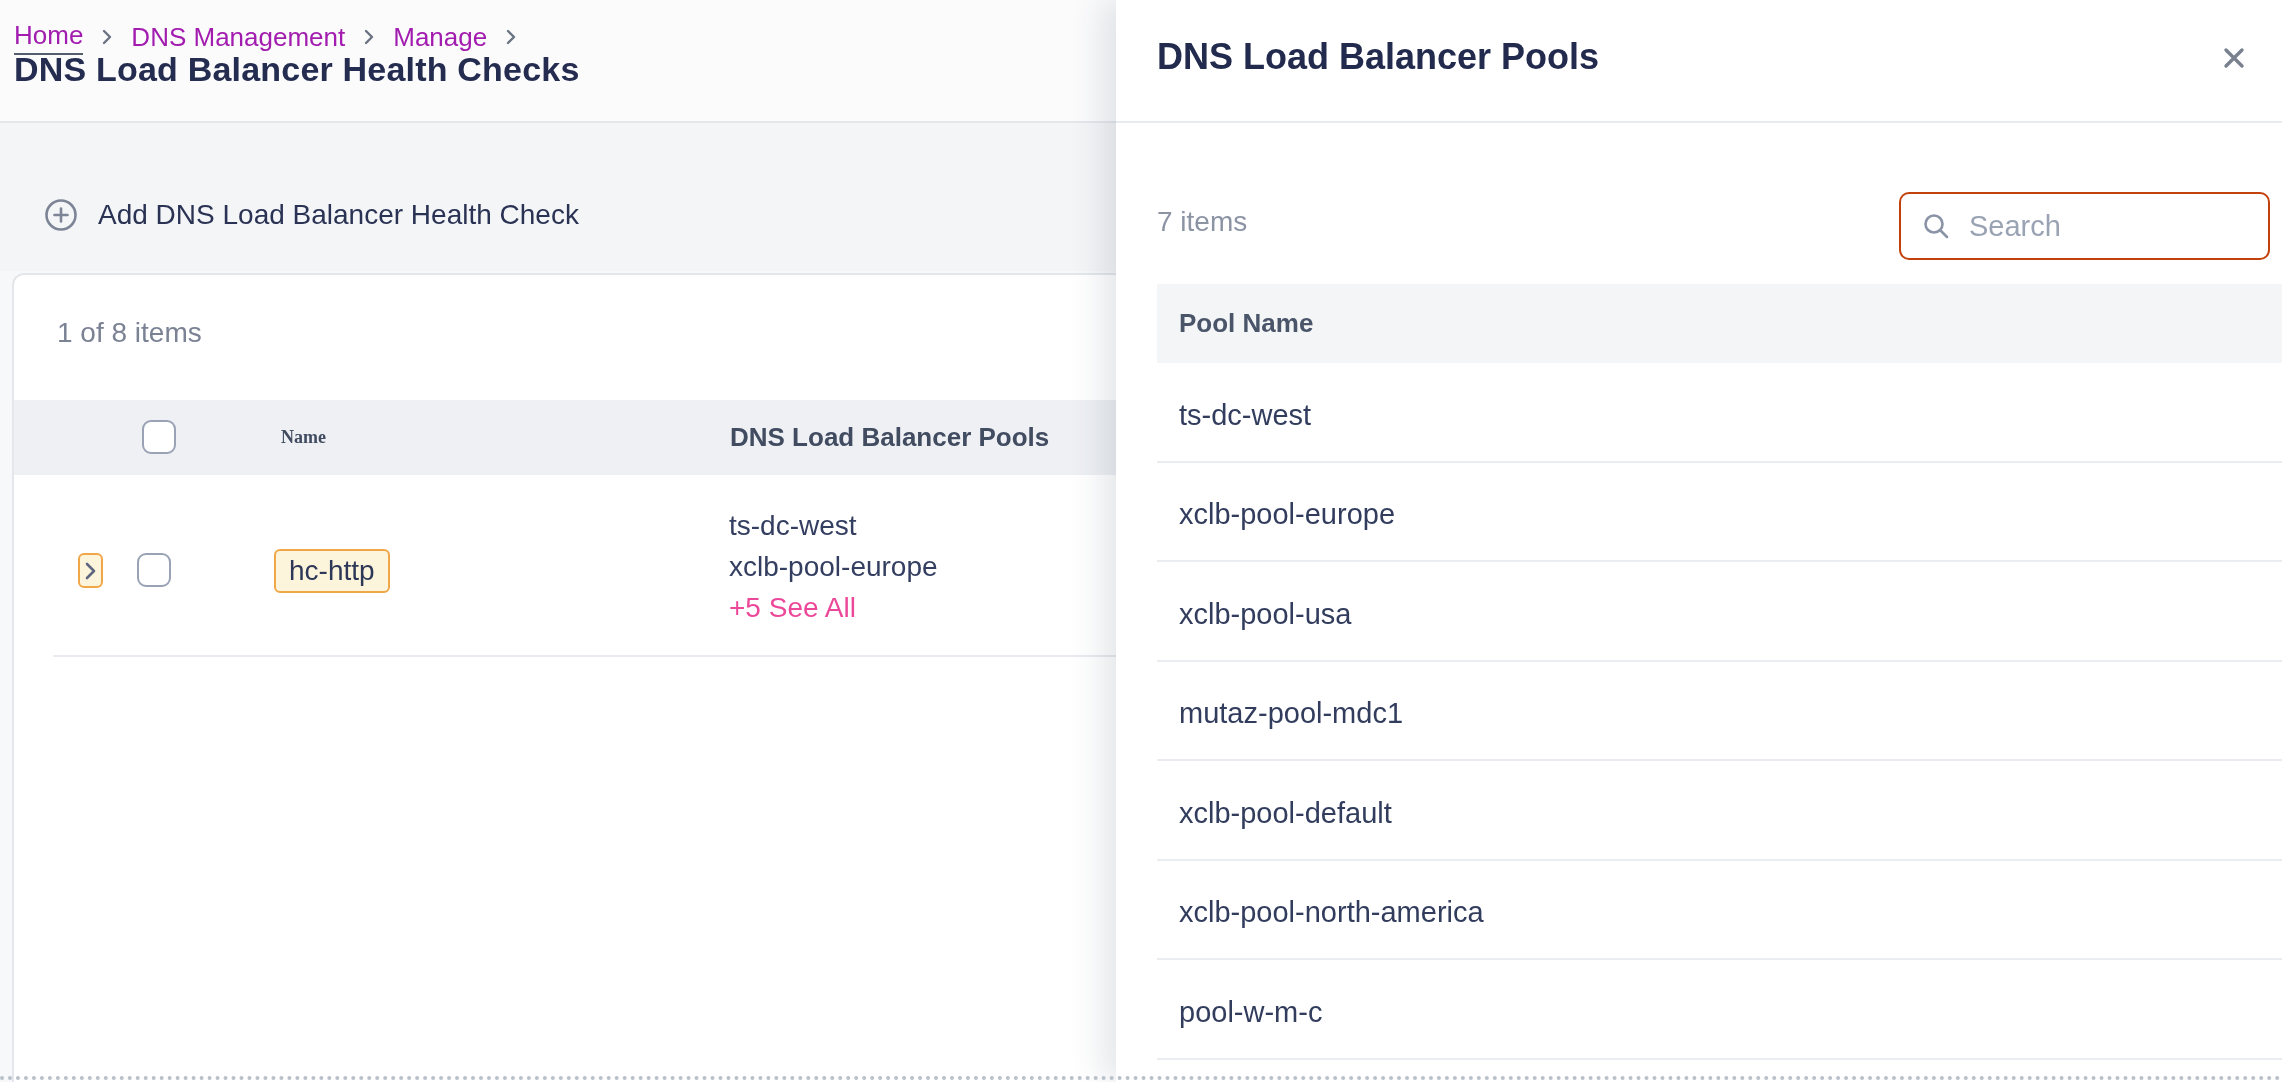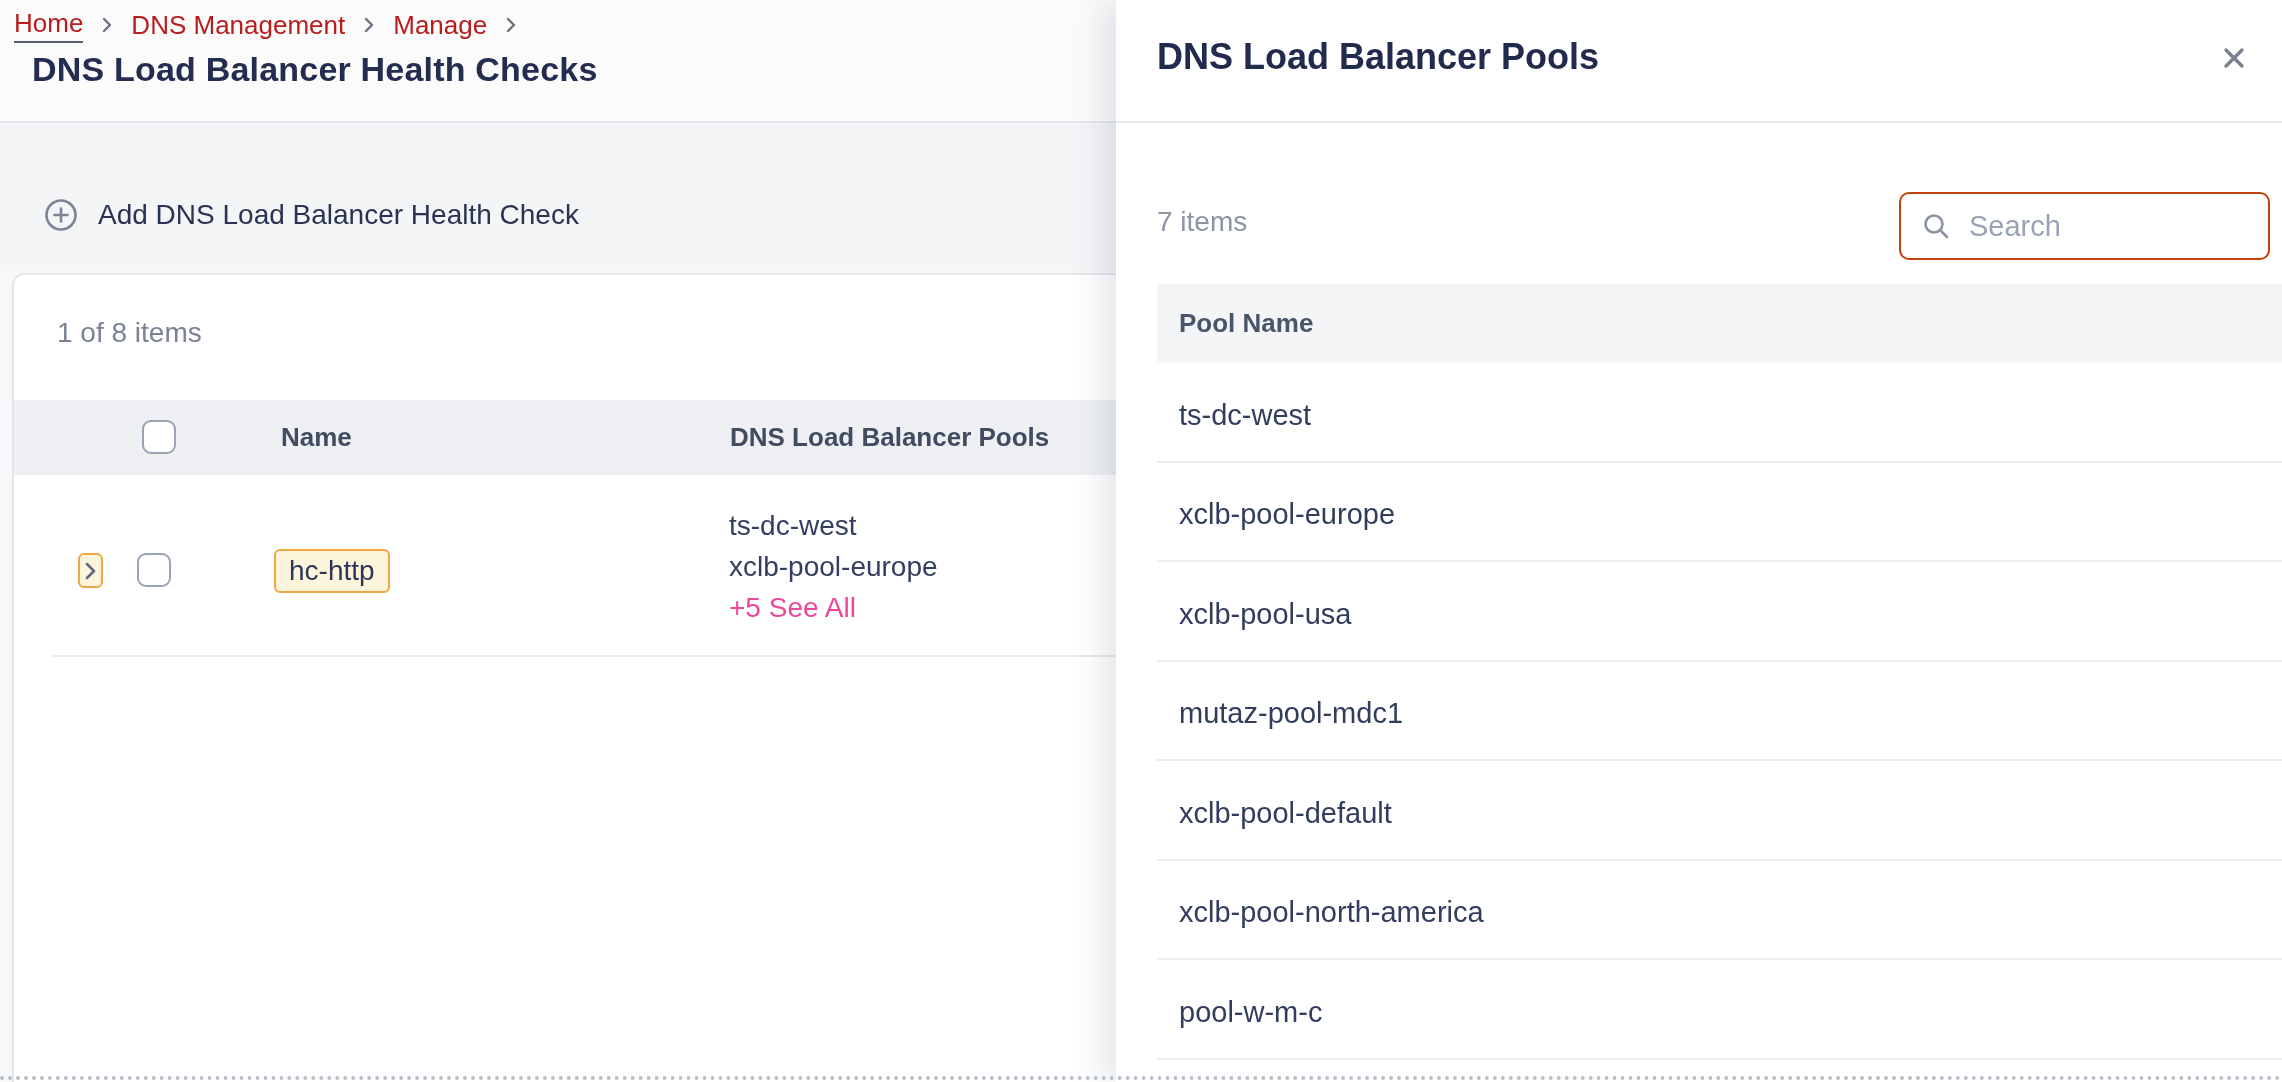--- a/index.html
+++ b/index.html
@@ -8,31 +8,31 @@
     font-family:"Liberation Sans","DejaVu Sans",sans-serif;
     background:#fbfbfc;
     position:relative;
     color:#333e60;
   }
 
   
   .main { position:absolute; inset:0; width:2282px; height:1082px; background:#fbfbfc; }
 
   .breadcrumb {
-    position:absolute; left:14px; top:8px; height:34px;
+    position:absolute; left:14px; top:20px; height:34px;
     display:flex; align-items:center; gap:16px;
-    font-size:26px; color:#b91c1c;
+    font-size:26px; color:#a21caf;
   }
   .breadcrumb .crumb { white-space:nowrap; }
   .breadcrumb .crumb.link-underline { border-bottom:2px solid #565d6c; padding-bottom:2px; }
   .crumb-sep { display:flex; align-items:center; color:#6b7383; }
 
   .page-title {
     position:absolute; left:14px; top:50px;
-    font-size:34px; font-weight:700; color:#242c50; letter-spacing:0.2px;margin-left:18px;
+    font-size:34px; font-weight:700; color:#242c50; letter-spacing:0.2px;
   }
 
   .title-divider { position:absolute; left:0; right:0; top:121px; height:2px; background:#e4e7ec; }
 
   .toolbar {
     position:absolute; left:0; right:0; top:123px; height:148px;
     background:#f4f5f7; display:flex; align-items:center;
   }
   .add-btn {
     margin-left:44px; display:flex; align-items:center; gap:20px;
@@ -53,21 +53,21 @@
   }
   .thead {
     position:absolute; left:0; right:0; top:125px; height:75px;
     background:#eef0f4; display:flex; align-items:center;
   }
   .checkbox {
     width:34px; height:34px; border:2.5px solid #9aa2b5; border-radius:9px;
     background:#ffffff; cursor:pointer; flex:none;
   }
   .thead .checkbox { position:absolute; left:128px; top:20px; }
-  .col-name  { position:absolute; left:267px; font-size:26px; font-weight:700; color:#414c61; }
+  .col-name  { position:absolute; left:267px; font-size:18px; font-weight:700; color:#414c61;font-family:Liberation Serif, serif; }
   .col-pools { position:absolute; left:716px; font-size:26px; font-weight:700; color:#414c61; }
 
   .trow { position:absolute; left:0; right:0; top:200px; height:182px; }
   .row-divider { position:absolute; left:39px; right:0; bottom:0; height:2px; background:#e8ebef; }
 
   .expand-btn {
     position:absolute; left:64px; top:78px; width:25px; height:35px;
     border:2.5px solid #f0a748; border-radius:6px; background:#fdf4dc;
     display:flex; align-items:center; justify-content:center; cursor:pointer; padding:0;
   }

